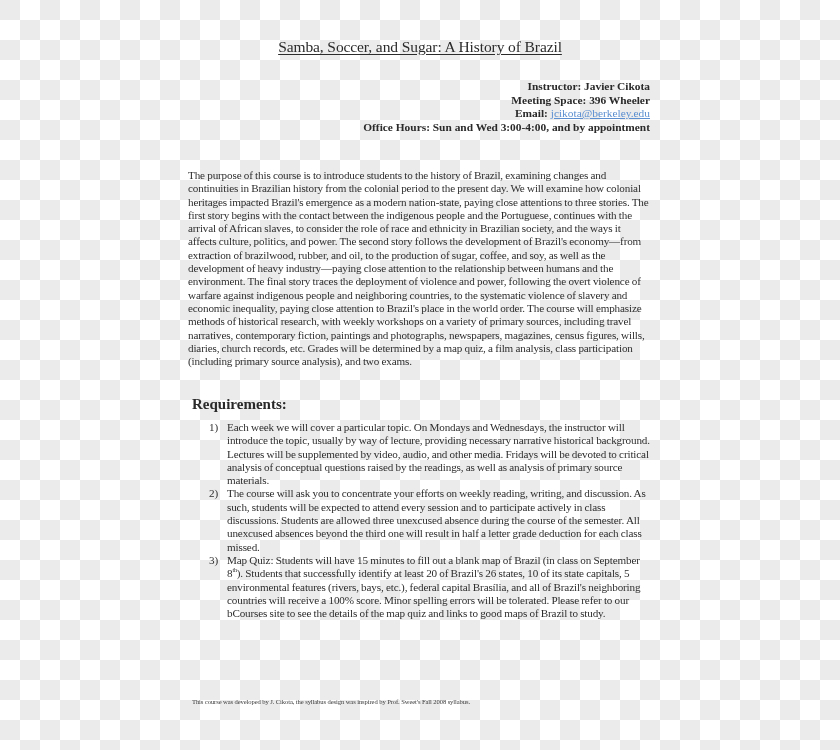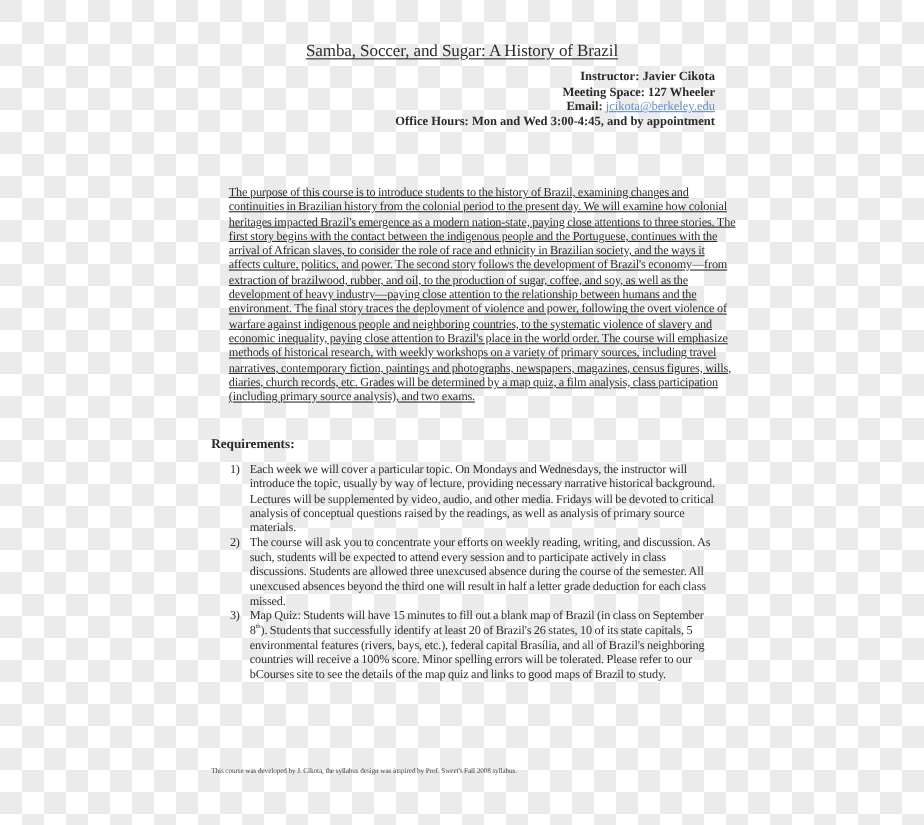--- a/index.html
+++ b/index.html
@@ -42,51 +42,50 @@
       text-align: center;
       font-size: 15.5px;
       text-decoration: underline;
       text-underline-offset: 2px;
       color: #2b2b2b;
       letter-spacing: -0.1px;
     }
     .info {
       position: absolute;
       right: 190px;
-      top: 64px;
+      top: 80px;
       text-align: right;
       font-weight: bold;
       font-size: 11.4px;
       line-height: 13.6px;
       color: #2a2a2a;
     }
     .info .row { white-space: nowrap; }
     .info a {
       color: #5b8fd0;
       font-weight: normal;
       text-decoration: underline;
     }
     .body-para {
       position: absolute;
-      left: 208px;
+      left: 188px;
       top: 169px;
       width: 462px;
       font-size: 11.15px;
       line-height: 13.3px;
       color: #2e2e2e;
       letter-spacing: -0.15px;
       word-spacing: -0.3px;
-      text-decoration: underline;
     }
     .req-heading {
       position: absolute;
       left: 192px;
       top: 396px;
       font-weight: bold;
-      font-size: 12px;
+      font-size: 15px;
       color: #2a2a2a;
     }
     .req-list {
       position: absolute;
       left: 192px;
       top: 421px;
       width: 462px;
       margin: 0;
       padding: 0;
       list-style: none;
@@ -120,23 +119,23 @@
   </style>
 </head>
 <body>
 
 <div class="doc">
 
   <div class="title">Samba, Soccer, and Sugar: A History of Brazil</div>
 
   <div class="info">
     <div class="row">Instructor: Javier Cikota</div>
-    <div class="row">Meeting Space: 127 Wheeler</div>
+    <div class="row">Meeting Space: 396 Wheeler</div>
     <div class="row"><span>Email: </span><a>jcikota@berkeley.edu</a></div>
-    <div class="row">Office Hours: Mon and Wed 3:00-4:45, and by appointment</div>
+    <div class="row">Office Hours: Sun and Wed 3:00-4:00, and by appointment</div>
   </div>
 
   <div class="body-para">The purpose of this course is to introduce students to the history of Brazil, examining changes and continuities in Brazilian history from the colonial period to the present day. We will examine how colonial heritages impacted Brazil's emergence as a modern nation-state, paying close attentions to three stories.  The first story begins with the contact between the indigenous people and the Portuguese, continues with the arrival of African slaves, to consider the role of race and ethnicity in Brazilian society, and the ways it affects culture, politics, and power.  The second story follows the development of Brazil's economy—from extraction of brazilwood, rubber, and oil, to the production of sugar, coffee, and soy, as well as the development of heavy industry—paying close attention to the relationship between humans and the environment.  The final story traces the deployment of violence and power, following the overt violence of warfare against indigenous people and neighboring countries, to the systematic violence of slavery and economic inequality, paying close attention to Brazil's place in the world order.  The course will emphasize methods of historical research, with weekly workshops on a variety of primary sources, including travel narratives, contemporary fiction, paintings and photographs, newspapers, magazines, census figures, wills, diaries, church records, etc.  Grades will be determined by a map quiz, a film analysis, class participation (including primary source analysis), and two exams.</div>
 
   <div class="req-heading">Requirements:</div>
 
   <ol class="req-list">
     <li>
       <span class="num">1)</span>
       <span>Each week we will cover a particular topic. On Mondays and Wednesdays, the instructor will introduce the topic, usually by way of lecture, providing necessary narrative historical background. Lectures will be supplemented by video, audio, and other media. Fridays will be devoted to critical analysis of conceptual questions raised by the readings, as well as analysis of primary source materials.</span>

